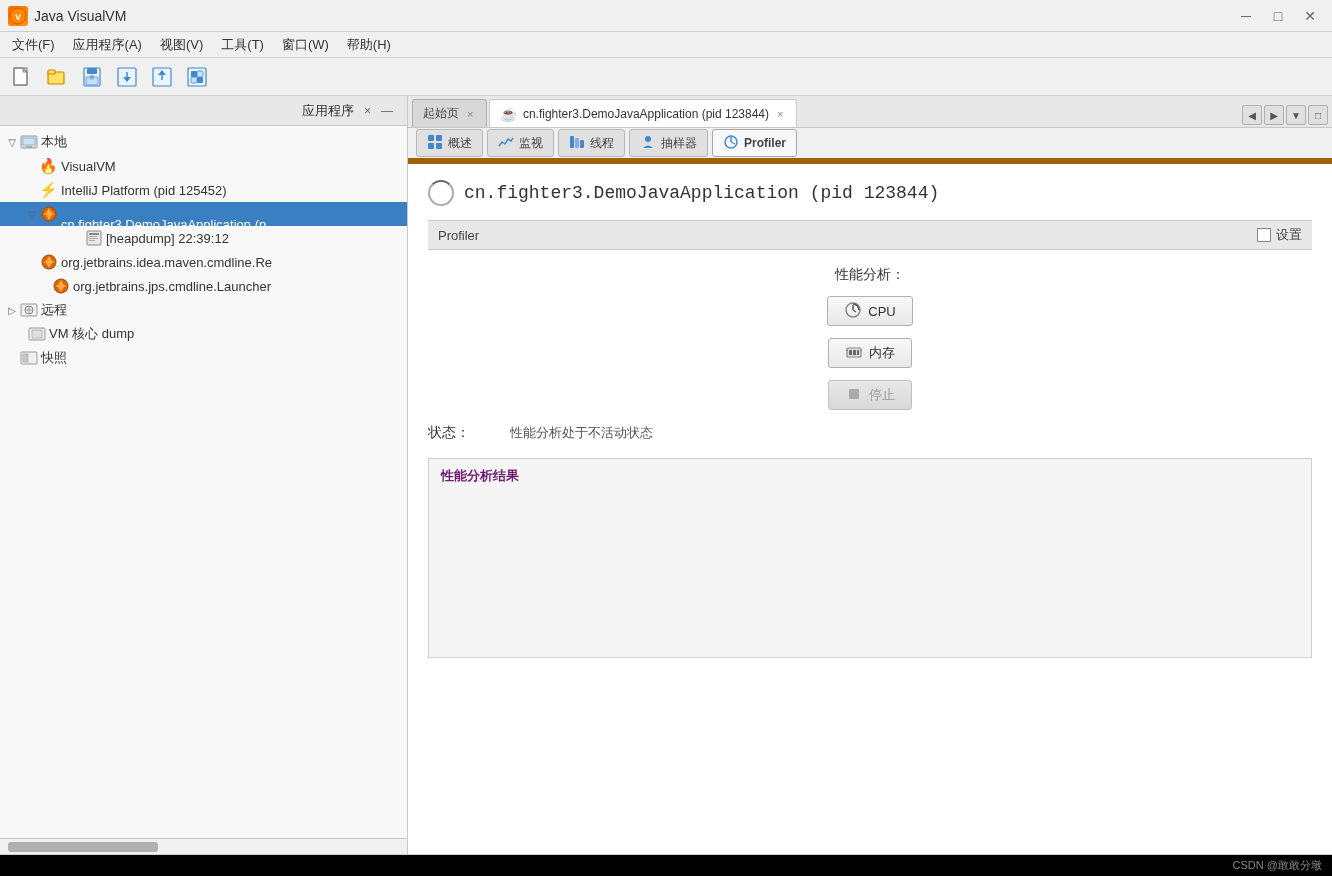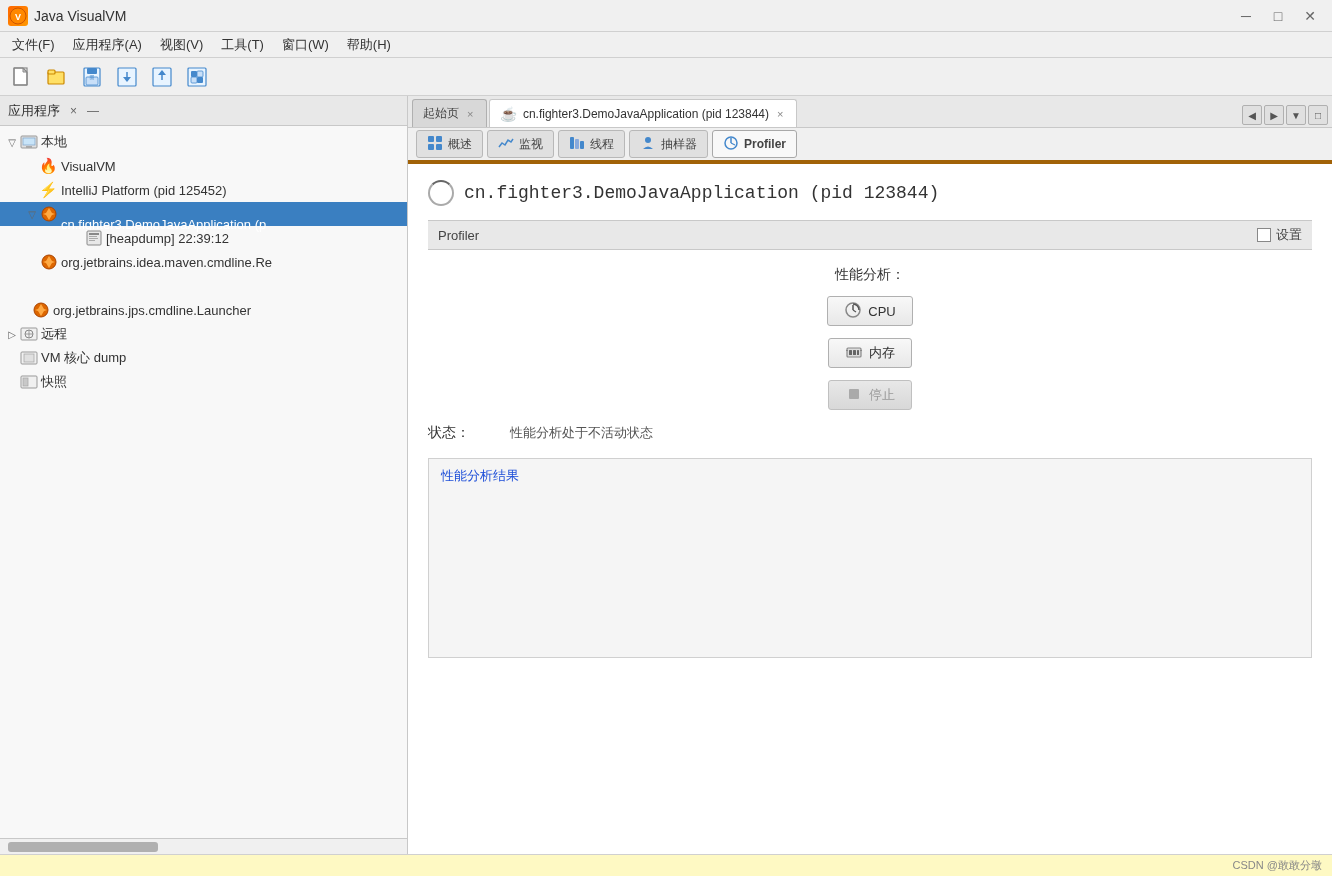--- a/index.html
+++ b/index.html
@@ -124,21 +124,21 @@
       border-right: 1px solid #c8c8c8;
       display: flex;
       flex-direction: column;
       overflow: hidden;
     }
     .sidebar-header {
       background: #e8e8e8;
       height: 30px;
       display: flex;
       align-items: center;
-      justify-content: flex-start;
+      justify-content: flex-end;
       padding: 0 8px;
       border-bottom: 1px solid #c8c8c8;
     }
     .sidebar-header-left {
       display: flex;
       align-items: center;
       gap: 6px;
     }
     .sidebar-title {
       font-size: 13px;
@@ -283,21 +283,21 @@
       border-radius: 2px;
     }
 
     
     .sub-toolbar {
       background: #f0f0f0;
       height: 36px;
       display: flex;
       align-items: center;
       padding: 0 8px;
-      border-bottom: 4px solid #a16207;
+      border-bottom: 6px solid #a16207;
       gap: 4px;
     }
     .sub-tab {
       height: 28px;
       padding: 0 10px;
       display: flex;
       align-items: center;
       gap: 5px;
       background: #e0e0e0;
       border: 1px solid #b8b8b8;
@@ -429,26 +429,27 @@
     }
 
     .results-area {
       background: #f5f5f5;
       border: 1px solid #d0d0d0;
       padding: 8px 12px;
       min-height: 200px;
     }
     .results-label {
       font-size: 13px;
-      color: #1d4ed8;
+      color: #701a75;
+      font-weight: bold;
     }
 
     
     .status-bar {
-      background: #fef9c3;
+      background: #000000;
       height: 22px;
       display: flex;
       align-items: center;
       justify-content: flex-end;
       padding: 0 10px;
       border-top: 1px solid #d0d0d0;
       font-size: 11px;
       color: #888;
     }
     .icon-vm {
@@ -614,21 +615,21 @@
         <span class="tree-expander" style="visibility:hidden;">▷</span>
         <span class="tree-icon">
           <svg width="18" height="18" viewBox="0 0 18 18">
             <ellipse cx="9" cy="9" rx="7" ry="7" fill="#dd6600" stroke="#aa4400" stroke-width="1"></ellipse>
             <polygon points="9,3 12,8 15,9 12,10 9,15 6,10 3,9 6,8" fill="#ffaa44"></polygon>
           </svg>
         </span>
         <span class="tree-label">org.jetbrains.idea.maven.cmdline.Re</span>
       </div>
 
-      <div class="tree-item" style="padding-left: 16px; margin-top: 24px;">
+      <div class="tree-item" style="padding-left: 36px;">
         <span class="tree-expander" style="visibility:hidden;">▷</span>
         <span class="tree-icon">
           <svg width="18" height="18" viewBox="0 0 18 18">
             <ellipse cx="9" cy="9" rx="7" ry="7" fill="#dd6600" stroke="#aa4400" stroke-width="1"></ellipse>
             <polygon points="9,3 12,8 15,9 12,10 9,15 6,10 3,9 6,8" fill="#ffaa44"></polygon>
           </svg>
         </span>
         <span class="tree-label">org.jetbrains.jps.cmdline.Launcher</span>
       </div>
 
@@ -638,21 +639,21 @@
           <svg width="18" height="18" viewBox="0 0 18 18">
             <rect x="1" y="3" width="16" height="12" fill="#f0f0f0" stroke="#999" stroke-width="1" rx="1"></rect>
             <circle cx="9" cy="9" r="4" fill="none" stroke="#888" stroke-width="1"></circle>
             <line x1="9" y1="5" x2="9" y2="13" stroke="#888" stroke-width="0.8"></line>
             <line x1="5" y1="9" x2="13" y2="9" stroke="#888" stroke-width="0.8"></line>
           </svg>
         </span>
         <span class="tree-label">远程</span>
       </div>
 
-      <div class="tree-item" style="padding-left: 4px;">
+      <div class="tree-item" style="padding-left: 12px;">
         <span class="tree-expander" style="visibility:hidden;">▷</span>
         <span class="tree-icon">
           <svg width="18" height="18" viewBox="0 0 18 18">
             <rect x="1" y="3" width="16" height="12" fill="#f0f0f0" stroke="#999" stroke-width="1" rx="1"></rect>
             <rect x="4" y="5" width="10" height="8" fill="#e0e0e0" stroke="#aaa" stroke-width="0.8"></rect>
           </svg>
         </span>
         <span class="tree-label">VM 核心 dump</span>
       </div>
 

